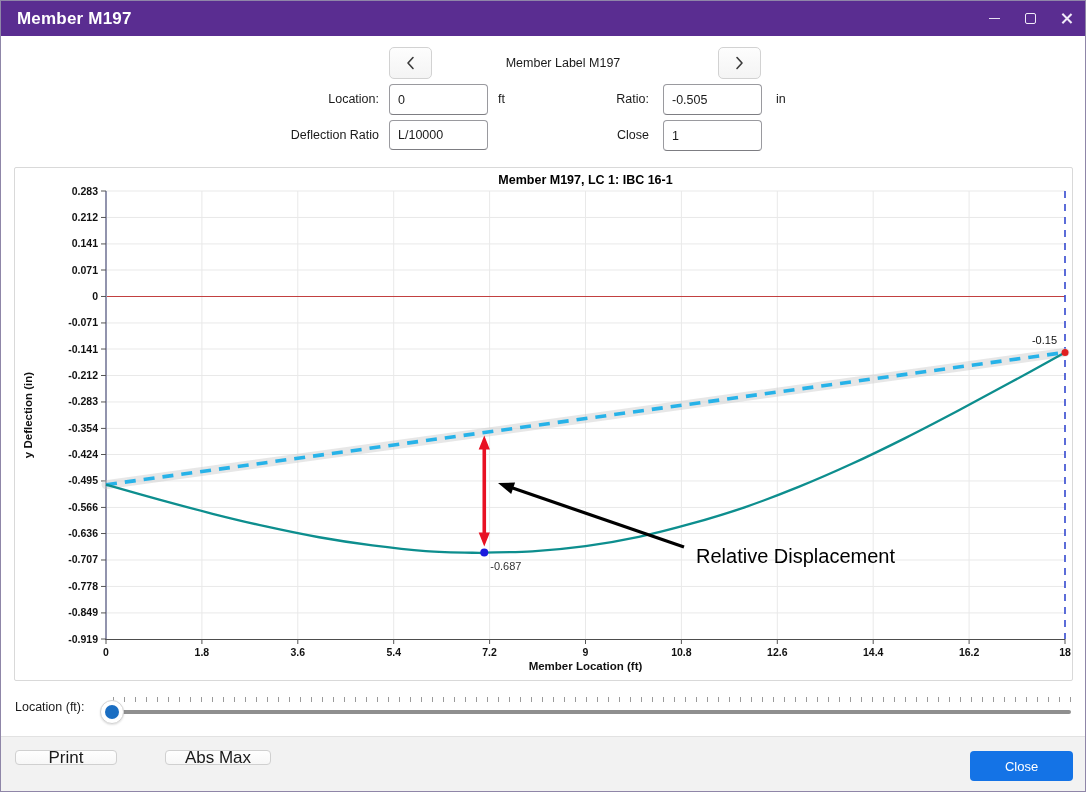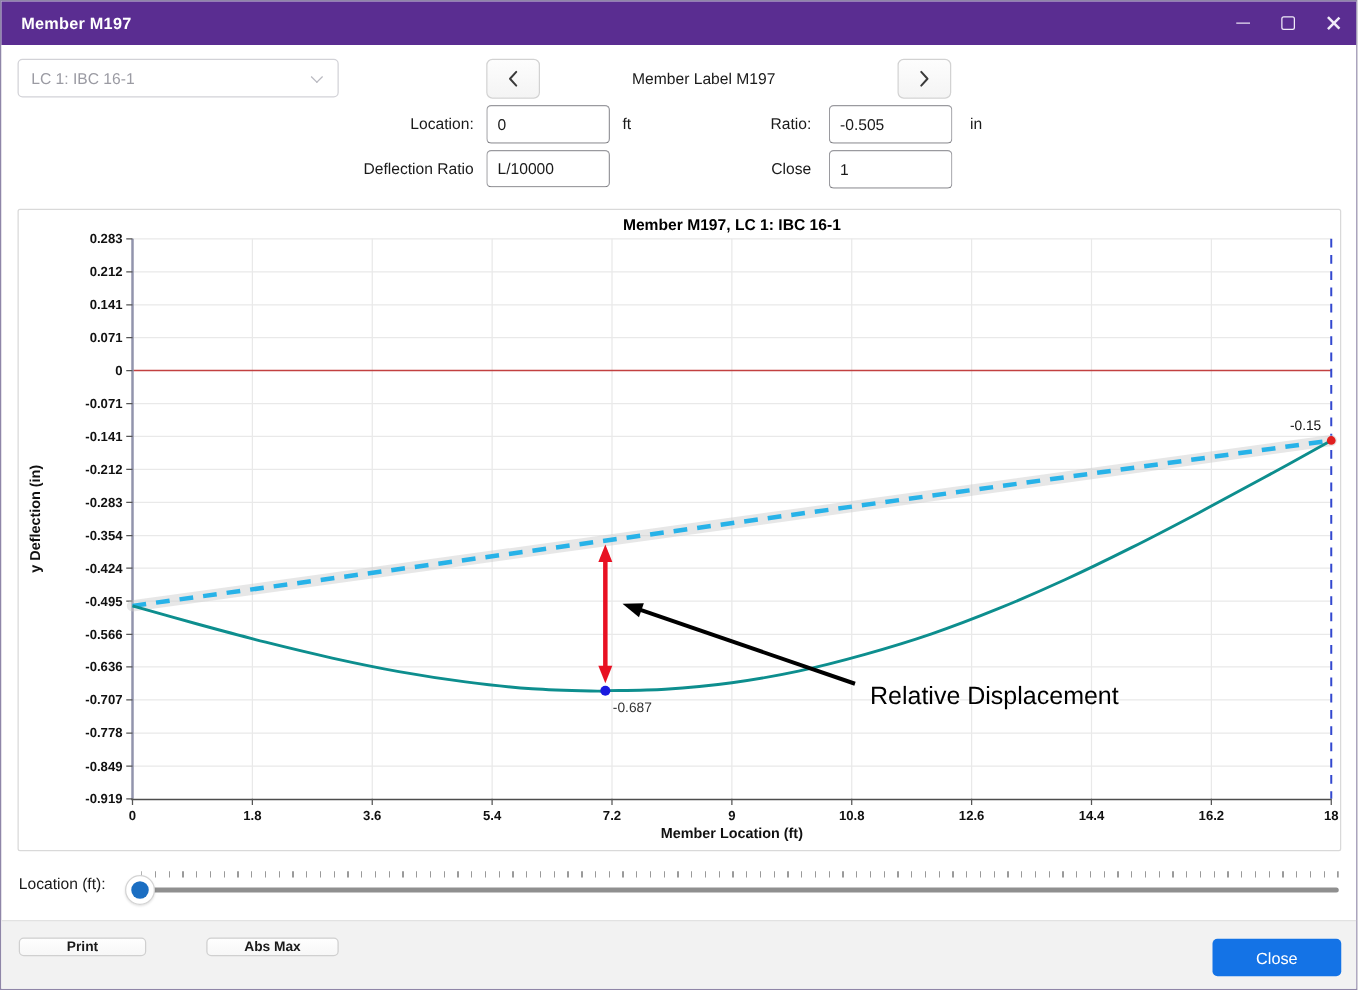--- a/index.html
+++ b/index.html
@@ -6,21 +6,21 @@
   *{box-sizing:border-box;}
   .window{
     position:relative;width:1086px;height:792px;background:#ffffff;
     border:1px solid #8f86a8;font-family:"Liberation Sans",sans-serif;color:#1a1a1a;
     overflow:hidden;
   }
   .titlebar{
     position:absolute;left:0;top:0;width:100%;height:35px;
     display:flex;align-items:center;padding-left:16px;color:#ffffff;
   }
-  .titlebar .title{font-size:13px;font-weight:700;letter-spacing:.2px;}
+  .titlebar .title{font-size:17px;font-weight:700;letter-spacing:.2px;}
   .caption-buttons{position:absolute;right:8px;top:0;height:35px;display:flex;align-items:center;gap:14px;}
   .cap-btn{width:22px;height:22px;display:flex;align-items:center;justify-content:center;cursor:pointer;}
   .min-glyph{width:11px;height:0;border-top:1.6px solid #e7e0f2;}
   .max-glyph{width:11px;height:11px;border:1.6px solid #f0ebf8;border-radius:2px;}
   .close-glyph{position:relative;width:13px;height:13px;}
   .close-glyph:before,.close-glyph:after{content:"";position:absolute;left:6px;top:0;width:1.6px;height:13px;background:#f0ebf8;}
   .close-glyph:before{transform:rotate(45deg);}
   .close-glyph:after{transform:rotate(-45deg);}
 
   
@@ -67,21 +67,21 @@
   }
   .slider-thumb:after{content:"";position:absolute;left:4px;top:4px;width:14px;height:14px;border-radius:50%;background:#1b6ec2;}
 
   
   .footer{
     position:absolute;left:0;top:735px;width:100%;height:57px;
     background:#f2f2f2;border-top:1px solid #e2e2e2;
   }
   .btn{
     position:absolute;top:13px;height:15px;border:1px solid #d0d0d0;border-radius:4px;
-    background:linear-gradient(#fefefe,#f7f7f7);font-size:11px;font-weight:700;color:#1a1a1a;
+    background:linear-gradient(#fefefe,#f7f7f7);font-size:17px;font-weight:400;color:#1a1a1a;
     display:flex;align-items:center;justify-content:center;cursor:pointer;
     font-family:"Liberation Sans",sans-serif;
   }
   .btn.primary{color:#fff;border:none;font-weight:400;font-size:13px;}
 </style>
 </head>
 <body>
 
 <div class="window">
 
@@ -93,24 +93,20 @@
         </div>
       <div class="cap-btn">
           <div class="max-glyph"></div>
         </div>
       <div class="cap-btn">
           <div class="close-glyph"></div>
         </div>
     </div>
   </div>
 
-  <div class="ctl dropdown disabled" style="left:13px;top:46px;width:257px;height:31px;">
-    <span>LC 1: IBC 16-1</span>
-    <span class="chev"></span>
-  </div>
 
   <div class="ctl navbtn" style="left:388px;top:46px;width:43px;height:32px;">
     <svg width="9" height="14" viewBox="0 0 9 14">
         <polyline points="7,1.5 2,7 7,12.5" fill="none" stroke="#3a3a3a" stroke-width="1.6" stroke-linecap="round" stroke-linejoin="round"></polyline>
       </svg>
   </div>
   <div class="ctl lbl" style="left:422px;top:55px;width:280px;text-align:center;">Member Label M197</div>
   <div class="ctl navbtn" style="left:717px;top:46px;width:43px;height:32px;">
     <svg width="9" height="14" viewBox="0 0 9 14">
         <polyline points="2,1.5 7,7 2,12.5" fill="none" stroke="#3a3a3a" stroke-width="1.6" stroke-linecap="round" stroke-linejoin="round"></polyline>

